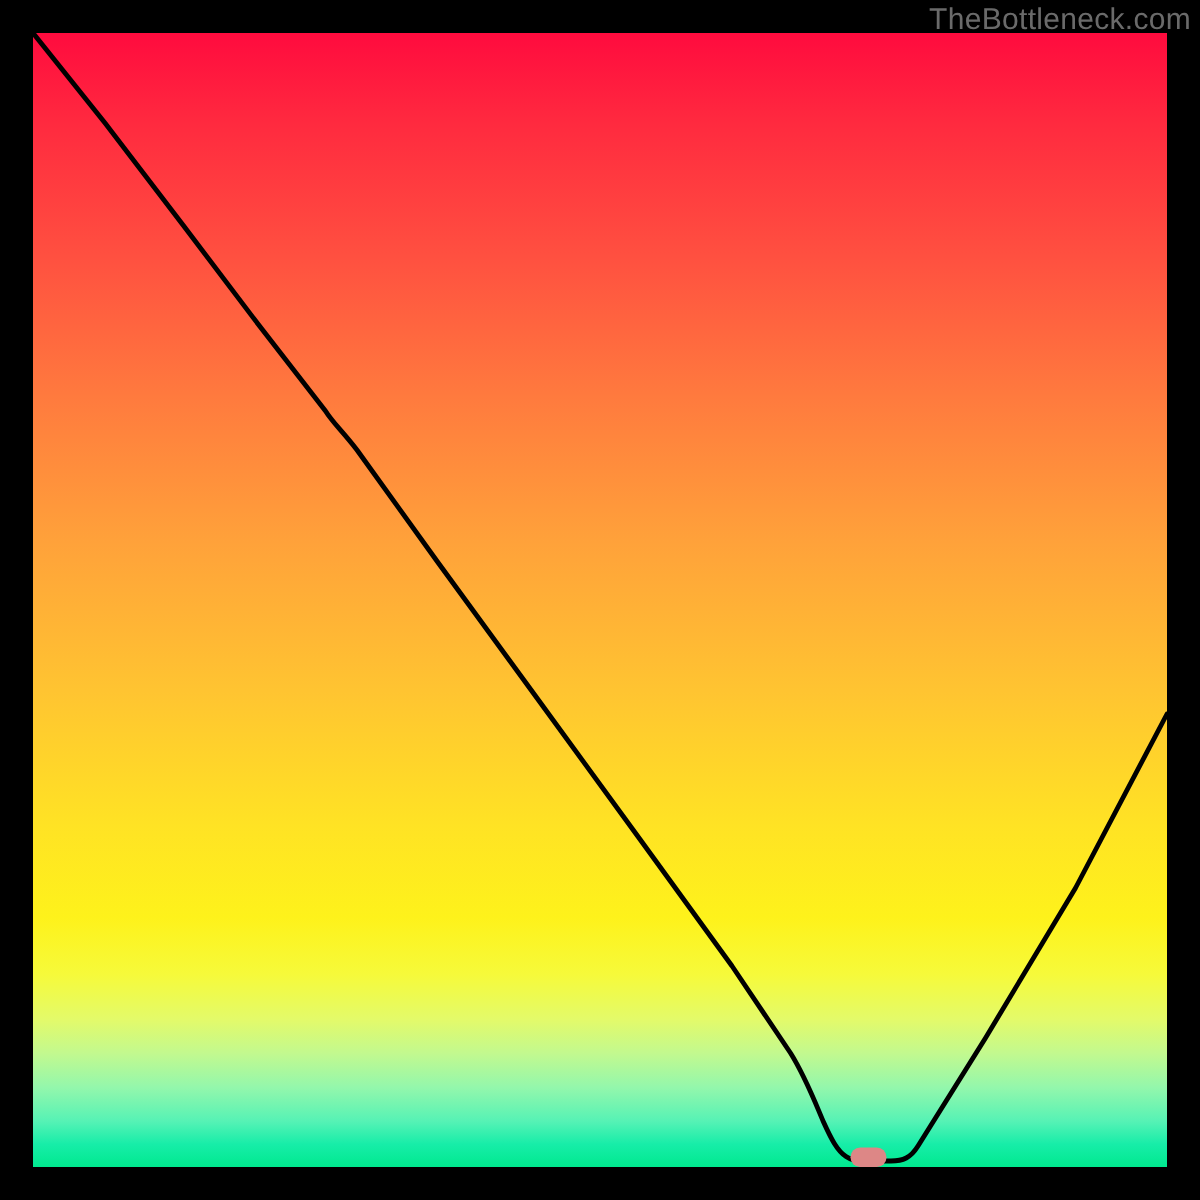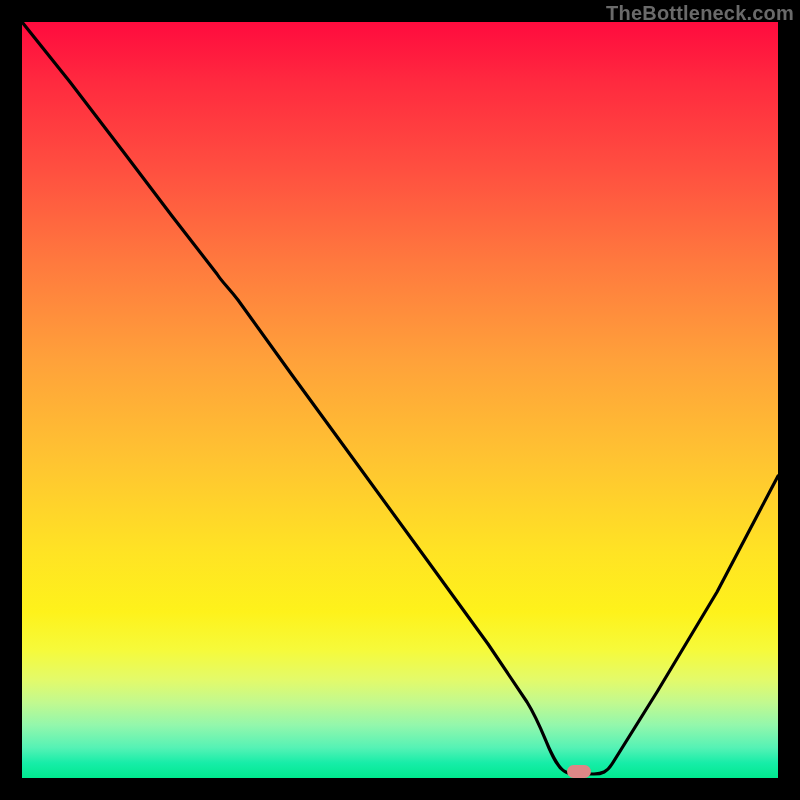--- a/index.html
+++ b/index.html
@@ -44,21 +44,21 @@
       #17eda8 98%,
       #00e98f 100%
     );
   }
   .watermark {
     position: absolute;
     top: 2px;
     right: 6px;
     color: #6a6a6a;
     font-size: 20px;
-    font-weight: 700;
+    font-weight: 400;
     letter-spacing: 0.2px;
     user-select: none;
   }
   svg.curve {
     position: absolute;
     left: 0;
     top: 0;
     width: 756px;
     height: 756px;
     overflow: visible;

